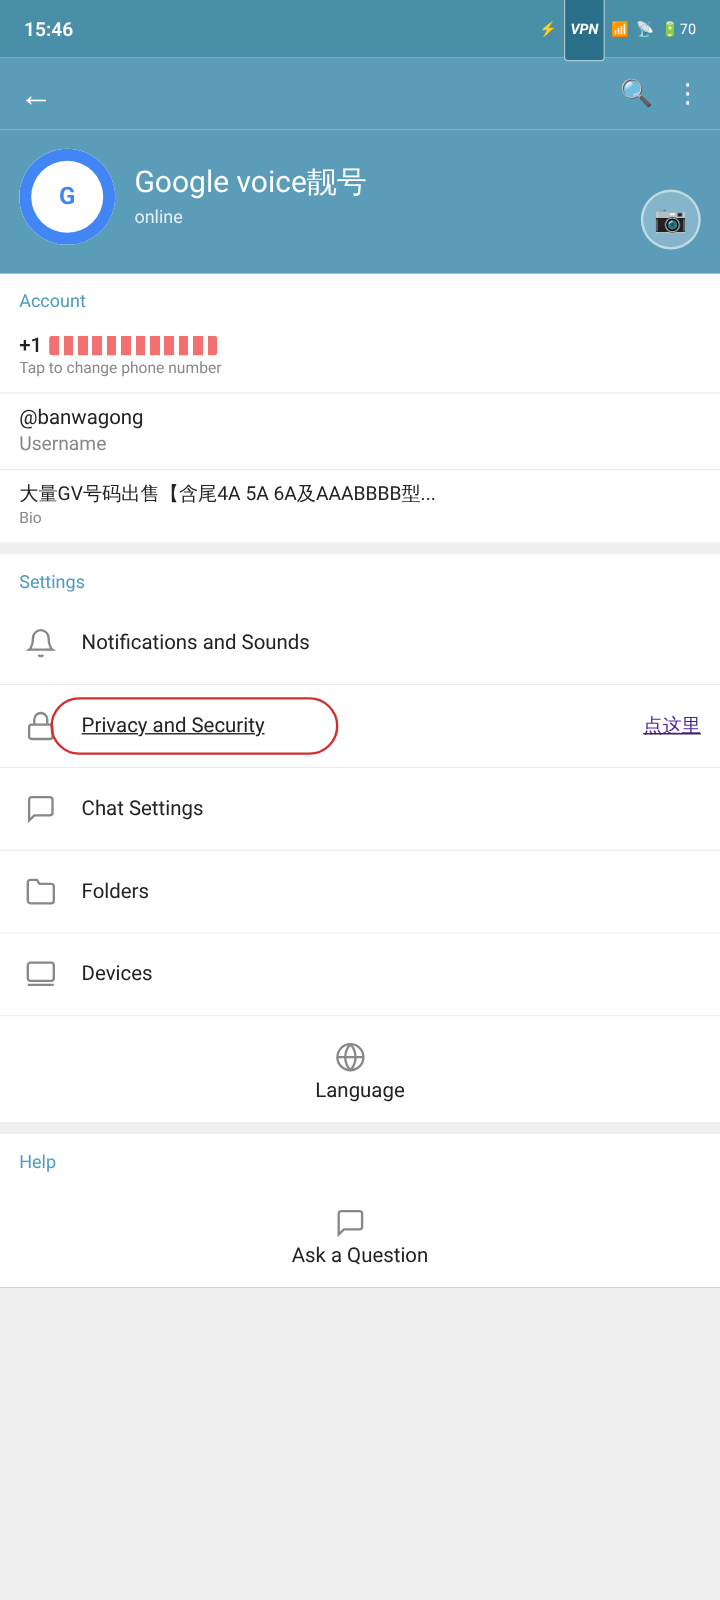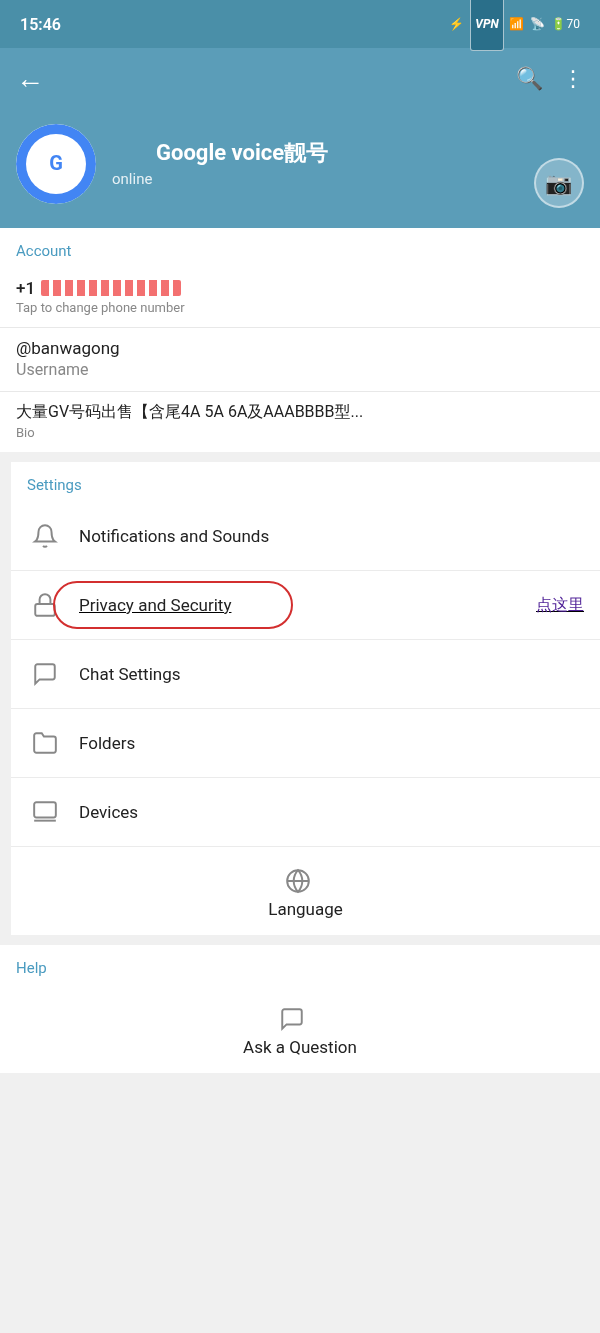--- a/index.html
+++ b/index.html
@@ -99,24 +99,23 @@
       font-size: 11px;
       color: #555;
       text-align: center;
       overflow: hidden;
     }
     .profile-info {
       flex: 1;
     }
     .profile-name {
       color: white;
-      font-size: 22px;
-      font-weight: bold;
+      font-size: 25px;
+      font-weight: normal;
       line-height: 1.2;
-      margin-left: 44px;
     }
     .profile-status {
       color: rgba(255,255,255,0.85);
       font-size: 15px;
       margin-top: 4px;
     }
     .camera-btn {
       position: absolute;
       right: 16px;
       bottom: 20px;
@@ -209,21 +208,20 @@
 
     
     .section-separator {
       height: 10px;
       background: #f0f0f0;
     }
 
     
     .settings-section {
       background: white;
-      margin-left: 11px;
     }
     .menu-item {
       display: flex;
       align-items: center;
       padding: 16px 16px;
       border-bottom: 1px solid #ebebeb;
       cursor: pointer;
       background: white;
       position: relative;
     }

